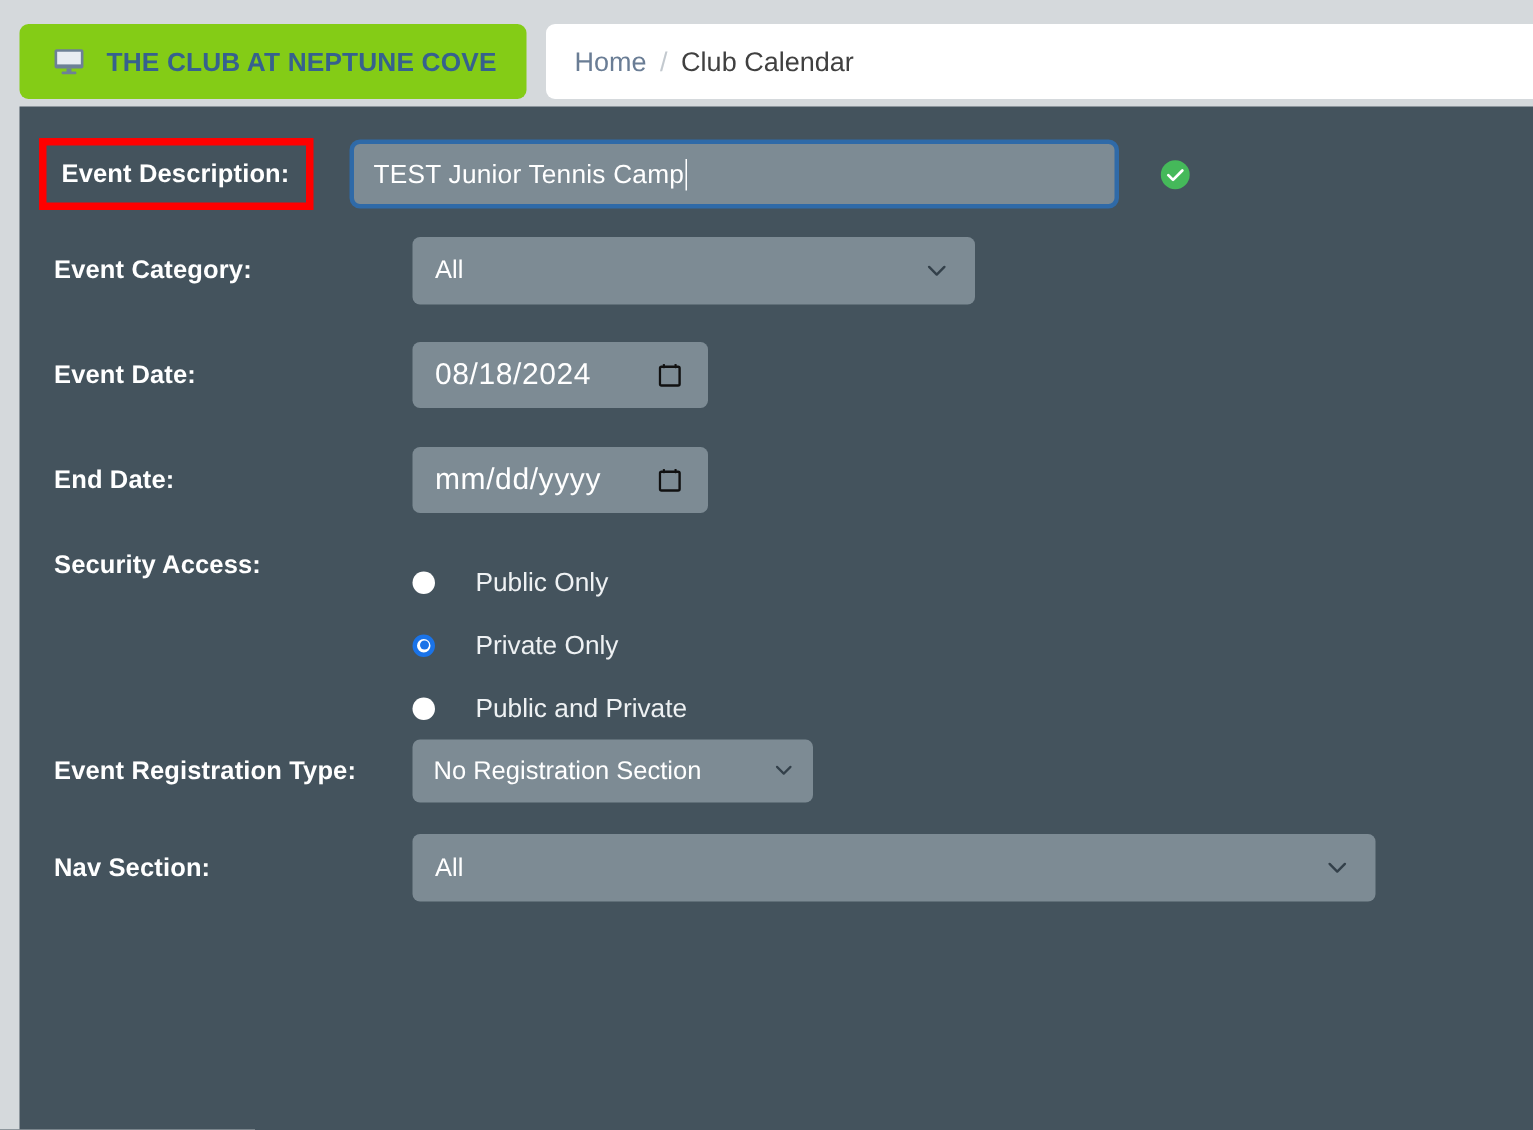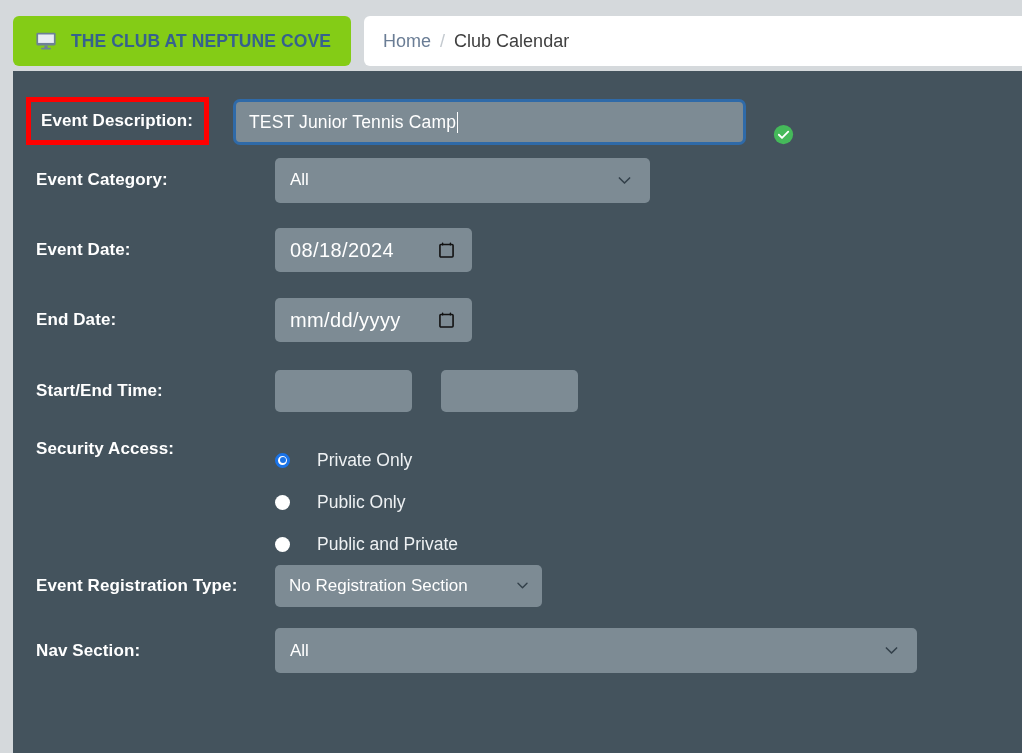--- a/index.html
+++ b/index.html
@@ -111,21 +111,21 @@
     color: #ffffff;
     font-family: "Liberation Sans", sans-serif;
     font-size: 17px;
     box-sizing: border-box;
     outline: none;
     display: flex;
     align-items: center;
   }
 
   
-  .row-desc { height: 74px; align-items: flex-end; padding-top: 16px; }
+  .row-desc { height: 74px; align-items: center; padding-top: 16px; }
   .redbox {
     border: 5px solid #ff0000;
     padding: 9px 11px 9px 10px;
     box-sizing: border-box;
     display: inline-flex;
     align-items: center;
     margin-left: -10px;
     position: relative;
     z-index: 3;
   }
@@ -315,43 +315,33 @@
     <div class="field date-input">
       <span class="date-text">mm/dd/yyyy</span>
       <svg class="cal-icon" viewBox="0 0 16 17">
         <rect x="3.1" y="0.6" width="1.5" height="3.1" rx="0.5" fill="#111111"></rect>
         <rect x="11.4" y="0.6" width="1.5" height="3.1" rx="0.5" fill="#111111"></rect>
         <rect x="1" y="2.6" width="14" height="13.4" rx="1.1" fill="none" stroke="#111111" stroke-width="1.7"></rect>
       </svg>
     </div>
   </div>
 
-  <div class="row row-time">
-    <span class="label lbl-w">Start/End Time:</span>
-    <div class="field time-input">
-      <span></span>
-    </div>
-    <div class="time-gap"></div>
-    <div class="field time-input">
-      <span></span>
-    </div>
-  </div>
 
   <div class="row row-sec">
     <span class="label lbl-w">Security Access:</span>
     <div class="radio-group">
 
       <div class="radio-line">
+        <span class="radio"></span>
+        <span class="radio-label">Public Only</span>
+      </div>
+
+      <div class="radio-line">
         <span class="radio checked"></span>
         <span class="radio-label">Private Only</span>
-      </div>
-
-      <div class="radio-line">
-        <span class="radio"></span>
-        <span class="radio-label">Public Only</span>
       </div>
 
       <div class="radio-line">
         <span class="radio"></span>
         <span class="radio-label">Public and Private</span>
       </div>
 
     </div>
   </div>
 

